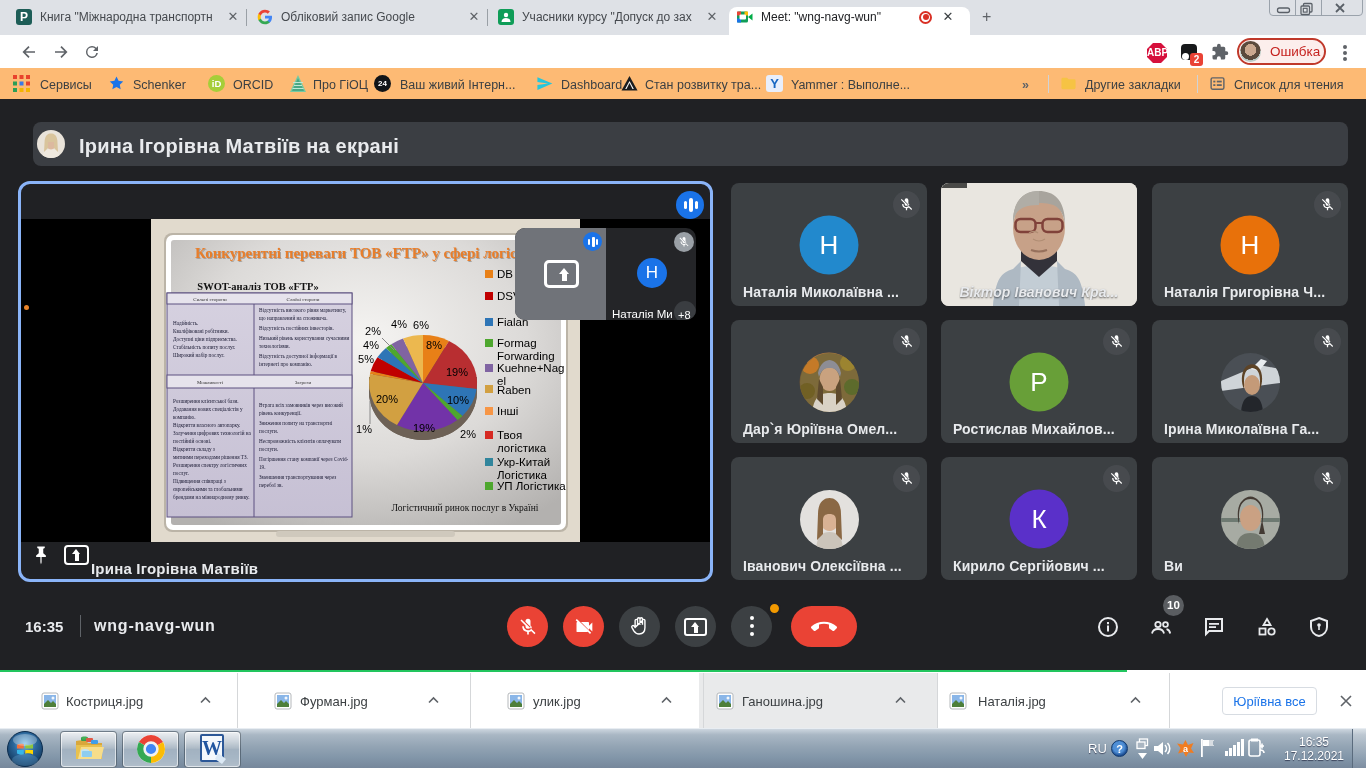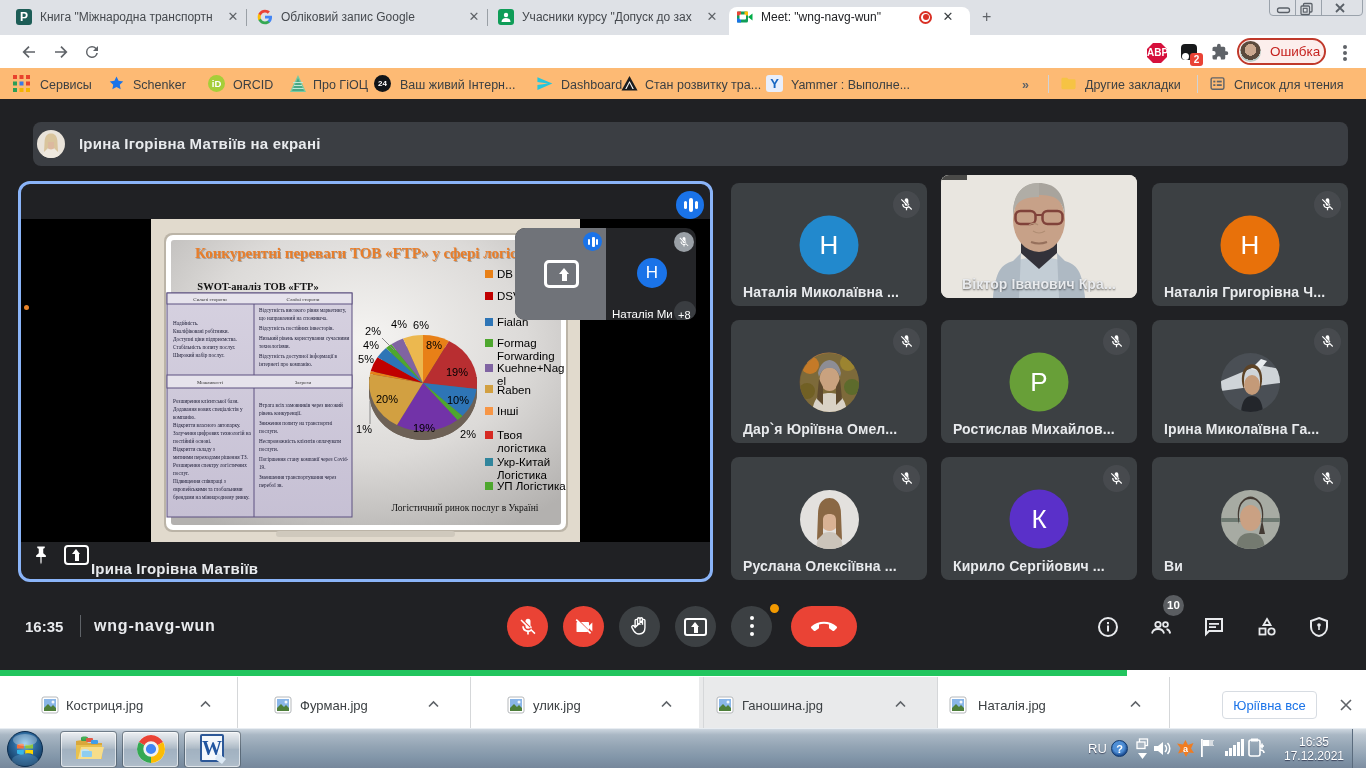--- a/index.html
+++ b/index.html
@@ -25,21 +25,21 @@
   .pname { position:absolute; left:12px; bottom:6px; font-size:14px; font-weight:bold; color:#e8eaed; white-space:nowrap; overflow:hidden; max-width:176px; letter-spacing:.1px; }
   .avat { position:absolute; left:50%; top:62px; transform:translate(-50%,-50%); width:59px; height:59px; border-radius:50%; color:#fff; font-size:26px; text-align:center; line-height:59px; }
   .micoff { position:absolute; top:8px; right:7px; width:27px; height:27px; border-radius:50%; background:rgba(72,75,80,.9); }
   .micoff svg, .micoff2 svg { position:absolute; left:6px; top:6px; }
   
   #botbar { position:absolute; left:0px; top:483px; width:1366px; height:88px; background:#202124; }
   .cbtn { position:absolute; top:24px; width:41px; height:41px; border-radius:50%; }
   .red { background:#ea4335; }
   .dark { background:#3c4043; }
   
-  #shelf { left:0; top:670px; width:1127px; height:58px; background:#fff; border-top:6px solid #22c55e; }
+  #shelf { left:0; top:670px; width:1127px; height:58px; background:#fff; border-top:2px solid #22c55e; }
   .shsep { position:absolute; top:1px; width:1px; height:57px; background:#d5d7d9; }
   .shname { position:absolute; top:22px; font-size:13px; color:#3c4043; }
   
   #taskbar { left:0; top:728px; width:1366px; height:40px;
      background:linear-gradient(#cdd6df, #a9b7c4 15%, #93a4b4 45%, #8195a8 75%, #76879b); border-top:1px solid #e8edf2; }
   .tbtn { position:absolute; top:2px; width:57px; height:37px; border-radius:4px;
      border:1px solid rgba(30,45,60,.55);
      background:linear-gradient(rgba(255,255,255,.75), rgba(255,255,255,.28) 45%, rgba(215,225,235,.28) 50%, rgba(230,238,245,.52));
      box-shadow:inset 0 0 0 1px rgba(255,255,255,.6); }
   .timetxt { position:absolute; color:#fff; font-size:12px; text-shadow:0 1px 1px rgba(0,0,30,.55); }
@@ -186,21 +186,21 @@
             <circle cx="14" cy="14" r="14"></circle>
           </clipPath>
         </defs>
       <g clip-path="url(#bav)">
         <rect width="28" height="28" fill="#e9e3da"></rect>
         <path d="M5 28 C6 21 9 19 14 19 C19 19 22 21 23 28 Z" fill="#efe9df"></path>
         <ellipse cx="14" cy="12.5" rx="5.5" ry="7" fill="#dcb99f"></ellipse>
         <path d="M7.5 13 C7.5 5 11 3.5 14 3.5 C17 3.5 20.5 5 20.5 13 L21 22 L17 18 L17 12 L11 12 L11 18 L7 22 Z" fill="#d9c49c"></path>
       </g>
     </svg>
-    <div style="position:absolute;left:46px;top:13px;font-size:15px;font-weight:bold;color:#e8eaed;letter-spacing:.2px;">Ірина Ігорівна Матвіїв на екрані</div>
+    <div style="position:absolute;left:46px;top:13px;font-size:20px;font-weight:bold;color:#e8eaed;letter-spacing:.2px;">Ірина Ігорівна Матвіїв на екрані</div>
   </div>
   <div id="maintile">
     <div style="position:absolute;left:0;top:35px;width:689px;height:323px;background:#000;"></div>
     <svg style="position:absolute;left:130px;top:35px;" width="429" height="323" viewBox="0 0 429 323">
       <defs>
         <radialGradient id="slidebg" cx="50%" cy="35%" r="75%">
           <stop offset="0%" stop-color="#f5f4f2"></stop>
             <stop offset="55%" stop-color="#dcdad8"></stop>
             <stop offset="100%" stop-color="#b3b1af"></stop>
         </radialGradient>
@@ -363,21 +363,21 @@
 
   <div class="ptile" style="left:731px;top:84px;">
     <div class="avat" style="background:#2289cd;">Н</div>
     <div class="pname">Наталія Миколаївна ...</div>
     <div class="micoff">
         <svg width="15" height="15" viewBox="0 0 24 24">
           <path fill="#fff" d="M15 10.6V5a3 3 0 0 0-6 0v.8l6 6zM4.3 3 3 4.3l6 6V11a3 3 0 0 0 6 0v-.7l1.6 1.6A5 5 0 0 1 12 16a5 5 0 0 1-5-5H5a7 7 0 0 0 6 6.9V21h2v-3.1c1-.2 2-.6 2.8-1.2l3.9 3.9 1.3-1.3z"></path>
         </svg>
       </div>
   </div>
-  <div class="ptile" style="left:941px;top:76px;background:linear-gradient(#ebe8e3, #dcd8d0);">
+  <div class="ptile" style="left:941px;top:84px;background:linear-gradient(#ebe8e3, #dcd8d0);font-style:italic;">
     <svg width="196" height="123" viewBox="0 0 196 123">
       <rect x="0" y="0" width="196" height="123" fill="#e9e6e0"></rect>
       <rect x="0" y="0" width="26" height="5" fill="#4a4a48"></rect>
       <path d="M52 123 C55 92 66 84 98 82 C130 84 141 92 144 123 Z" fill="#c3cdd5"></path>
       <path d="M80 78 L98 94 L116 78 L116 66 L80 66 Z" fill="#33323a"></path>
       <path d="M52 123 C55 95 60 90 72 86 L80 78 L78 123 Z" fill="#aeb9c3"></path>
       <path d="M144 123 C141 95 136 90 124 86 L116 78 L118 123 Z" fill="#aeb9c3"></path>
       <ellipse cx="98" cy="45" rx="26" ry="32" fill="#c7a188"></ellipse>
       <path d="M72 40 C72 16 84 8 98 8 C112 8 124 16 124 40 C121 24 114 20 98 20 C82 20 75 24 72 40 Z" fill="#a8a49d"></path>
       <path d="M72 40 C74 28 80 22 98 22 L98 8 C84 8 72 16 72 40 Z" fill="#b0ada6"></path>
@@ -469,21 +469,21 @@
             <circle cx="29.5" cy="29.5" r="29.5"></circle>
           </clipPath>
         </defs>
       <g clip-path="url(#c3)">
         <rect width="59" height="59" fill="#e3e1de"></rect>
         <path d="M16 59 C17 46 22 42 29.5 42 C37 42 42 46 43 59 Z" fill="#cbc4ba"></path>
         <ellipse cx="29.5" cy="28" rx="10" ry="13" fill="#d9b294"></ellipse>
         <path d="M18 24 C18 12 24 8 29.5 8 C35 8 41 12 41 24 L42 50 L36 44 L36 30 C36 26 34 24 29.5 24 C25 24 23 26 23 30 L23 44 L17 50 Z" fill="#8a6844"></path>
       </g>
     </svg>
-    <div class="pname">Руслана Олексіївна ...</div>
+    <div class="pname">Іванович Олексіївна ...</div>
     <div class="micoff">
         <svg width="15" height="15" viewBox="0 0 24 24">
           <path fill="#fff" d="M15 10.6V5a3 3 0 0 0-6 0v.8l6 6zM4.3 3 3 4.3l6 6V11a3 3 0 0 0 6 0v-.7l1.6 1.6A5 5 0 0 1 12 16a5 5 0 0 1-5-5H5a7 7 0 0 0 6 6.9V21h2v-3.1c1-.2 2-.6 2.8-1.2l3.9 3.9 1.3-1.3z"></path>
         </svg>
       </div>
   </div>
   <div class="ptile" style="left:941px;top:358px;">
     <div class="avat" style="background:#5a30c9;">К</div>
     <div class="pname">Кирило Сергійович ...</div>
     <div class="micoff">

